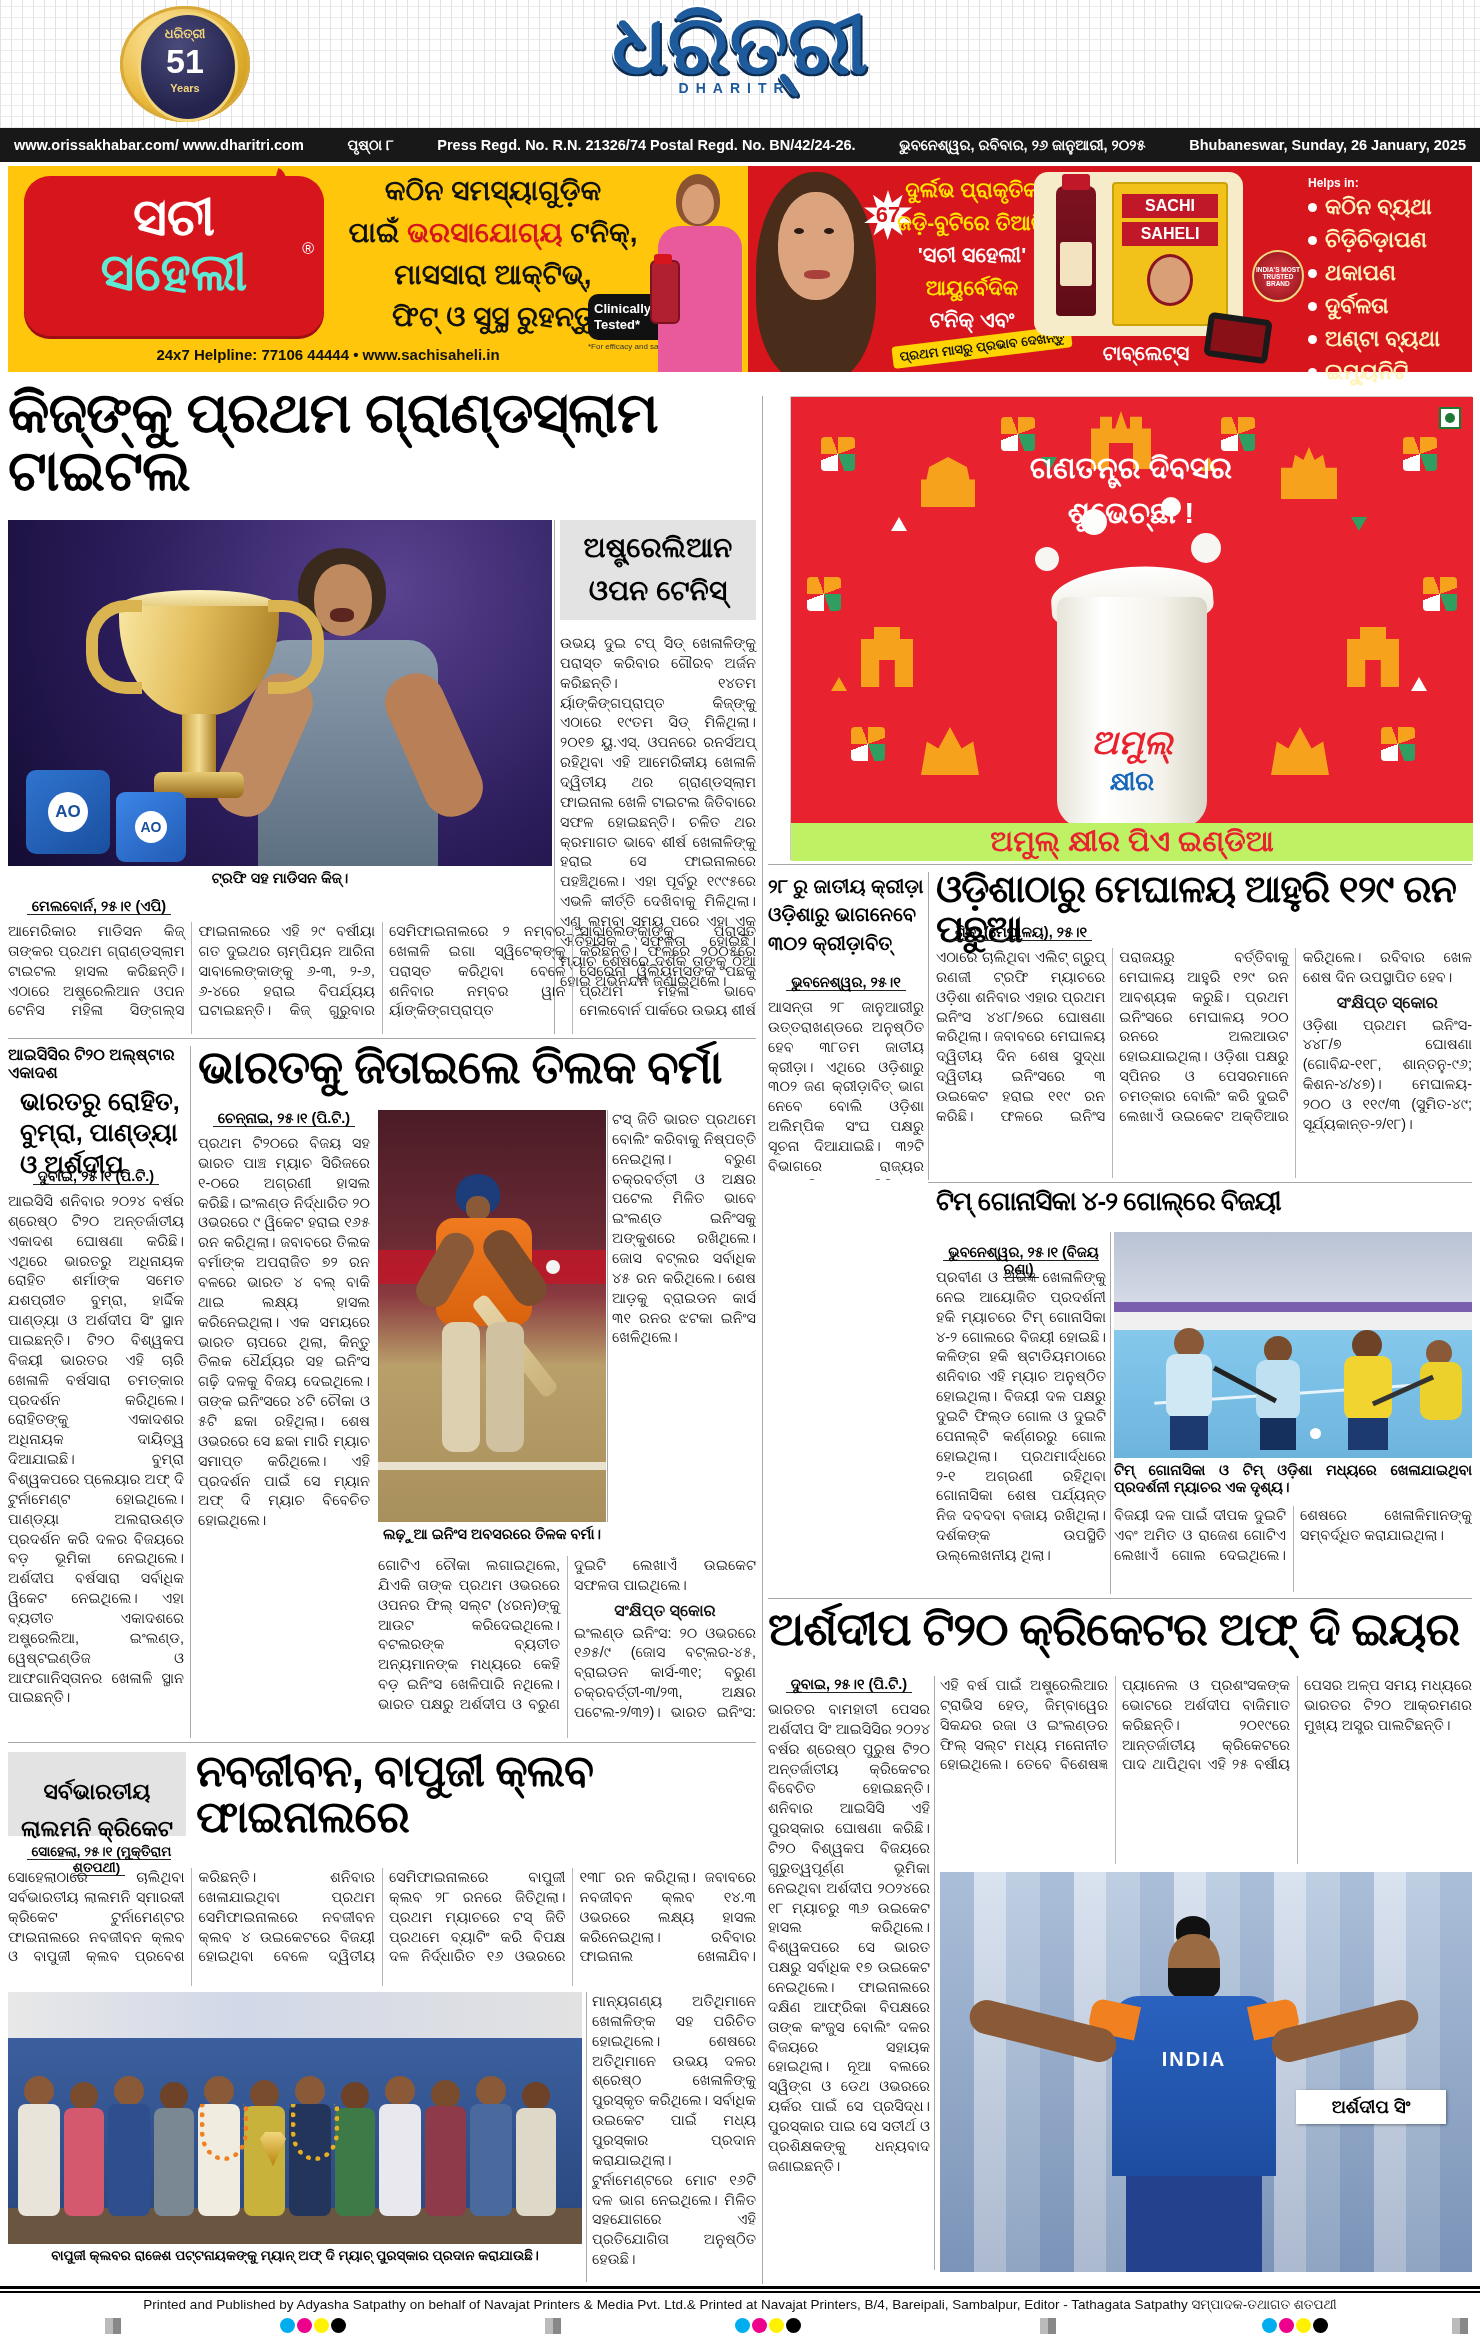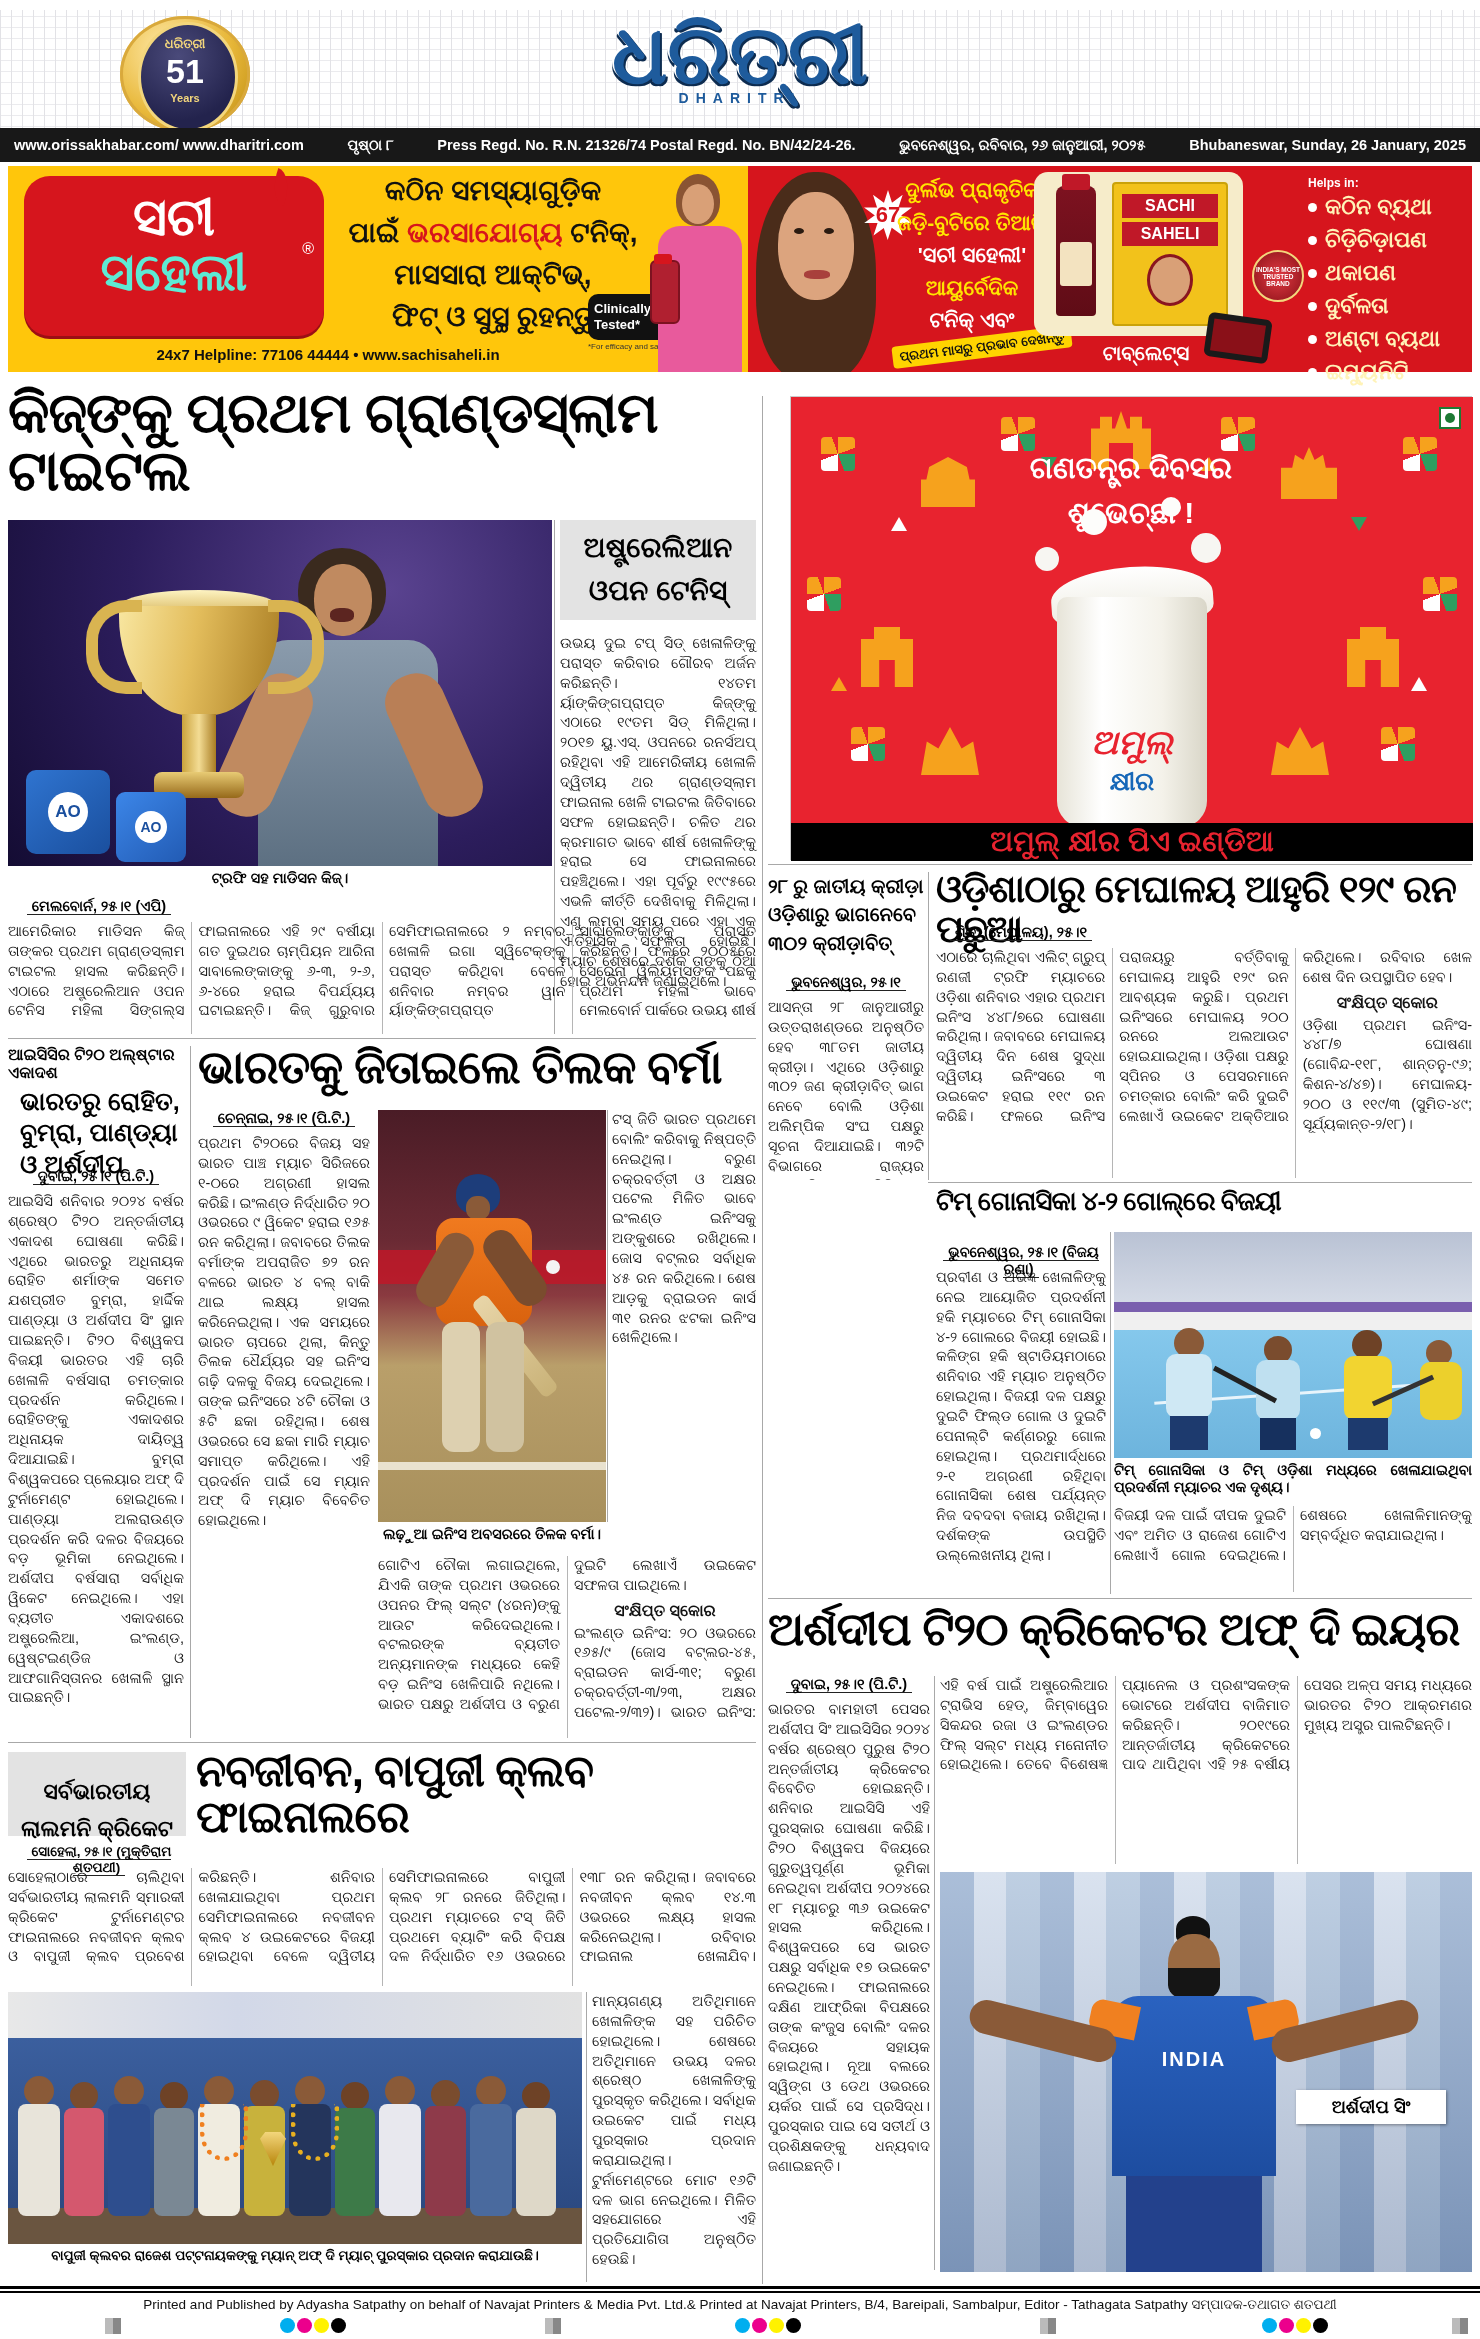--- a/index.html
+++ b/index.html
@@ -29,21 +29,21 @@
        background:conic-gradient(#f6a21d 0 70deg,transparent 70deg 90deg,#2f9e60 90deg 160deg,transparent 160deg 180deg,#fff 180deg 250deg,transparent 250deg 270deg,#f6a21d 270deg 340deg,transparent 340deg);
        border-radius:4px;}
   .tri{position:absolute;width:0;height:0;border-style:solid;}
   .land{position:absolute;background:#f6a21d;}
 </style>
 </head>
 <body>
 
 <div id="page">
 
-  <div class="abs grid-bg" style="left:0;top:10px;width:1480px;height:128px;">
+  <div class="abs grid-bg" style="left:0;top:0;width:1480px;height:128px;">
 
     <div class="abs" style="left:112px;top:4px;width:146px;height:120px;">
       <div class="abs" style="left:8px;top:2px;width:130px;height:116px;border-radius:50%;background:radial-gradient(circle at 35% 30%,#ffe9a8,#e8b83a 55%,#b8860b);box-shadow:0 0 0 3px #d9a93c inset;"></div>
       <div class="abs" style="left:26px;top:8px;width:94px;height:104px;border-radius:50%;background:radial-gradient(circle at 40% 30%,#4a4a7a,#23234d 70%);border:3px solid #f3d67c;"></div>
       <div class="abs" style="left:26px;top:22px;width:94px;text-align:center;color:#f3d67c;font-size:13px;font-weight:bold;">ଧରିତ୍ରୀ</div>
       <div class="abs" style="left:26px;top:38px;width:94px;text-align:center;color:#fff;font-size:34px;font-weight:800;">51</div>
       <div class="abs" style="left:26px;top:78px;width:94px;text-align:center;color:#f3d67c;font-size:11px;font-weight:bold;">Years</div>
     </div>
 
     <div class="abs" style="left:480px;top:2px;width:520px;text-align:center;">
@@ -205,21 +205,21 @@
         <div class="abs" style="left:40px;top:-18px;width:26px;height:26px;border-radius:50%;background:#fdfdfb;"></div>
         <div class="abs" style="left:120px;top:-30px;width:20px;height:20px;border-radius:50%;background:#fdfdfb;"></div>
         <div class="abs" style="left:150px;top:6px;width:30px;height:30px;border-radius:50%;background:#f7f6f2;"></div>
         <div class="abs" style="left:-6px;top:20px;width:24px;height:24px;border-radius:50%;background:#f7f6f2;"></div>
         <div class="abs" style="left:10px;top:40px;width:162px;height:60px;border-radius:50% 50% 30% 30%;background:linear-gradient(#ffffff,#eceadf);transform:rotate(-4deg);"></div>
         <div class="abs" style="left:16px;top:70px;width:150px;height:230px;border-radius:10px 10px 26px 26px;background:linear-gradient(90deg,#e7e4d8,#ffffff 30%,#f4f2ea 70%,#d9d6c8);"></div>
         <div class="abs" style="left:16px;top:196px;width:150px;text-align:center;font-weight:800;font-style:italic;font-size:34px;color:#e8232f;">ଅମୁଲ୍</div>
         <div class="abs" style="left:16px;top:240px;width:150px;text-align:center;font-weight:800;font-size:25px;color:#1667b8;">କ୍ଷୀର</div>
       </div>
     </div>
-    <div class="abs" style="left:0;top:426px;width:682px;height:38px;background:#000000;display:flex;align-items:center;justify-content:center;">
+    <div class="abs" style="left:0;top:426px;width:682px;height:38px;background:#bef264;display:flex;align-items:center;justify-content:center;">
       <span style="color:#e8232f;font-weight:800;font-size:29px;">ଅମୁଲ୍ କ୍ଷୀର ପିଏ ଇଣ୍ଡିଆ</span>
     </div>
   </div>
 
   <div class="photo" style="left:8px;top:520px;width:544px;height:346px;background:radial-gradient(circle at 70% 20%,#5a4390,#2c1d5c 55%,#140c33);">
 
     <div class="abs" style="left:290px;top:28px;width:88px;height:86px;border-radius:50% 50% 46% 46%;background:#3a2a1e;"></div>
     <div class="abs" style="left:306px;top:44px;width:58px;height:72px;border-radius:48%;background:#c08a60;"></div>
     <div class="abs" style="left:322px;top:88px;width:24px;height:14px;border-radius:40%;background:#5c2520;"></div>
     <div class="abs" style="left:250px;top:120px;width:180px;height:226px;border-radius:30px 30px 0 0;background:linear-gradient(#8a9bac,#5d7082);"></div>

